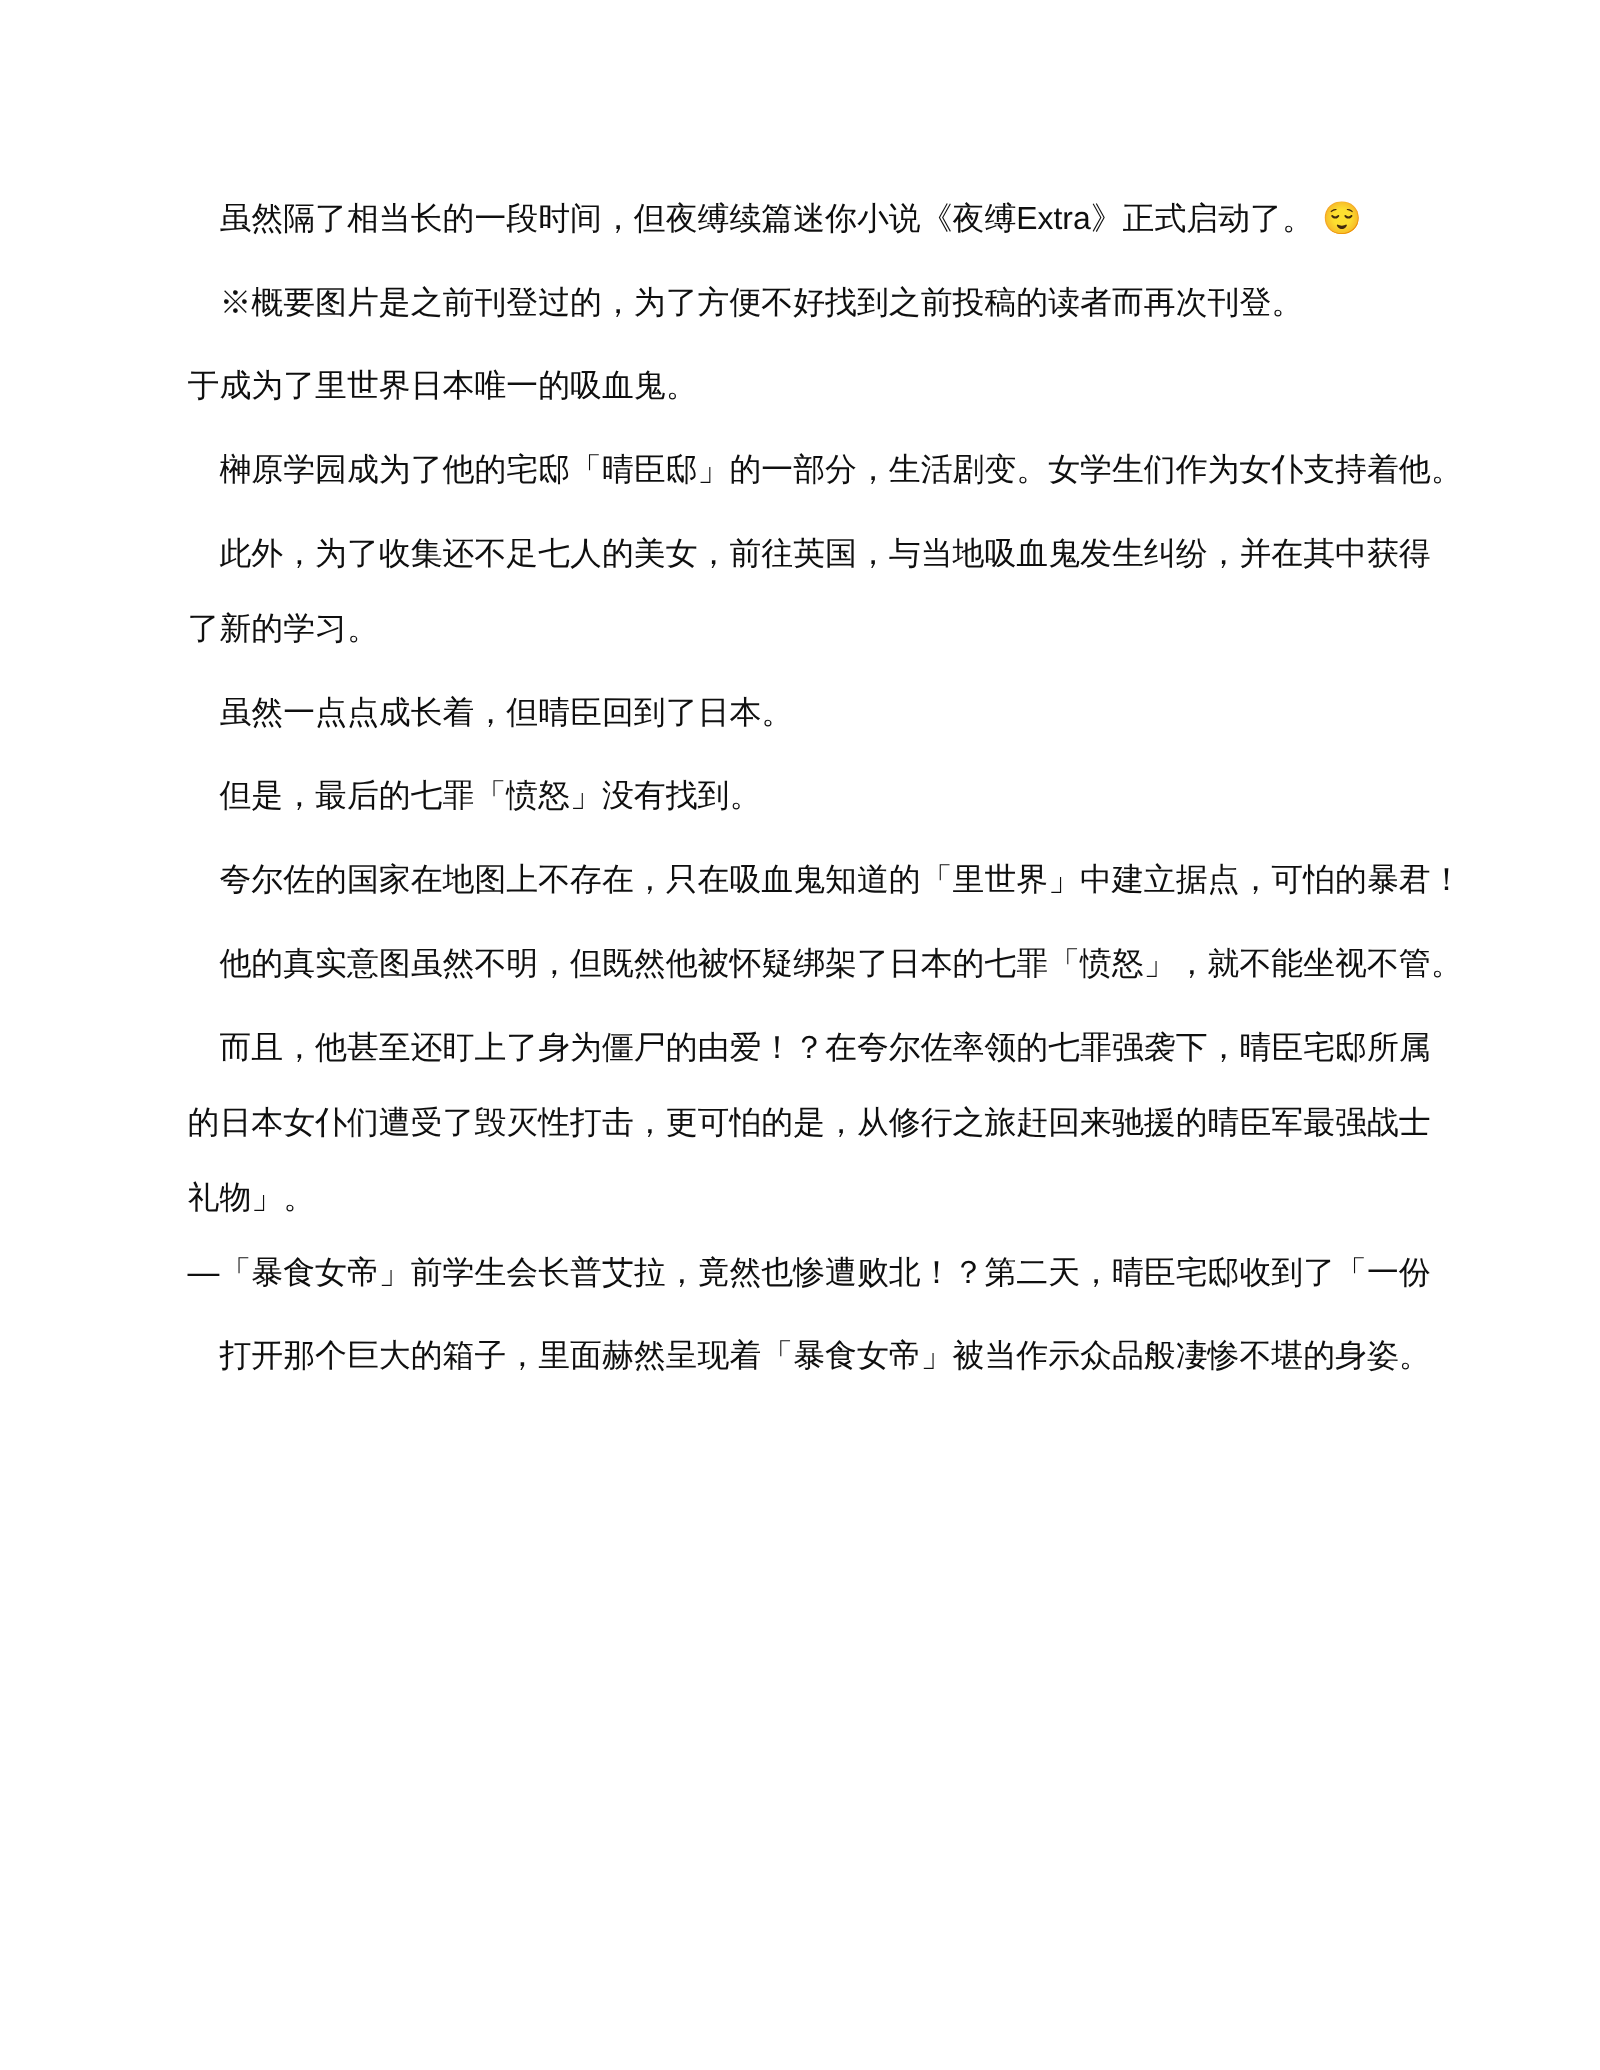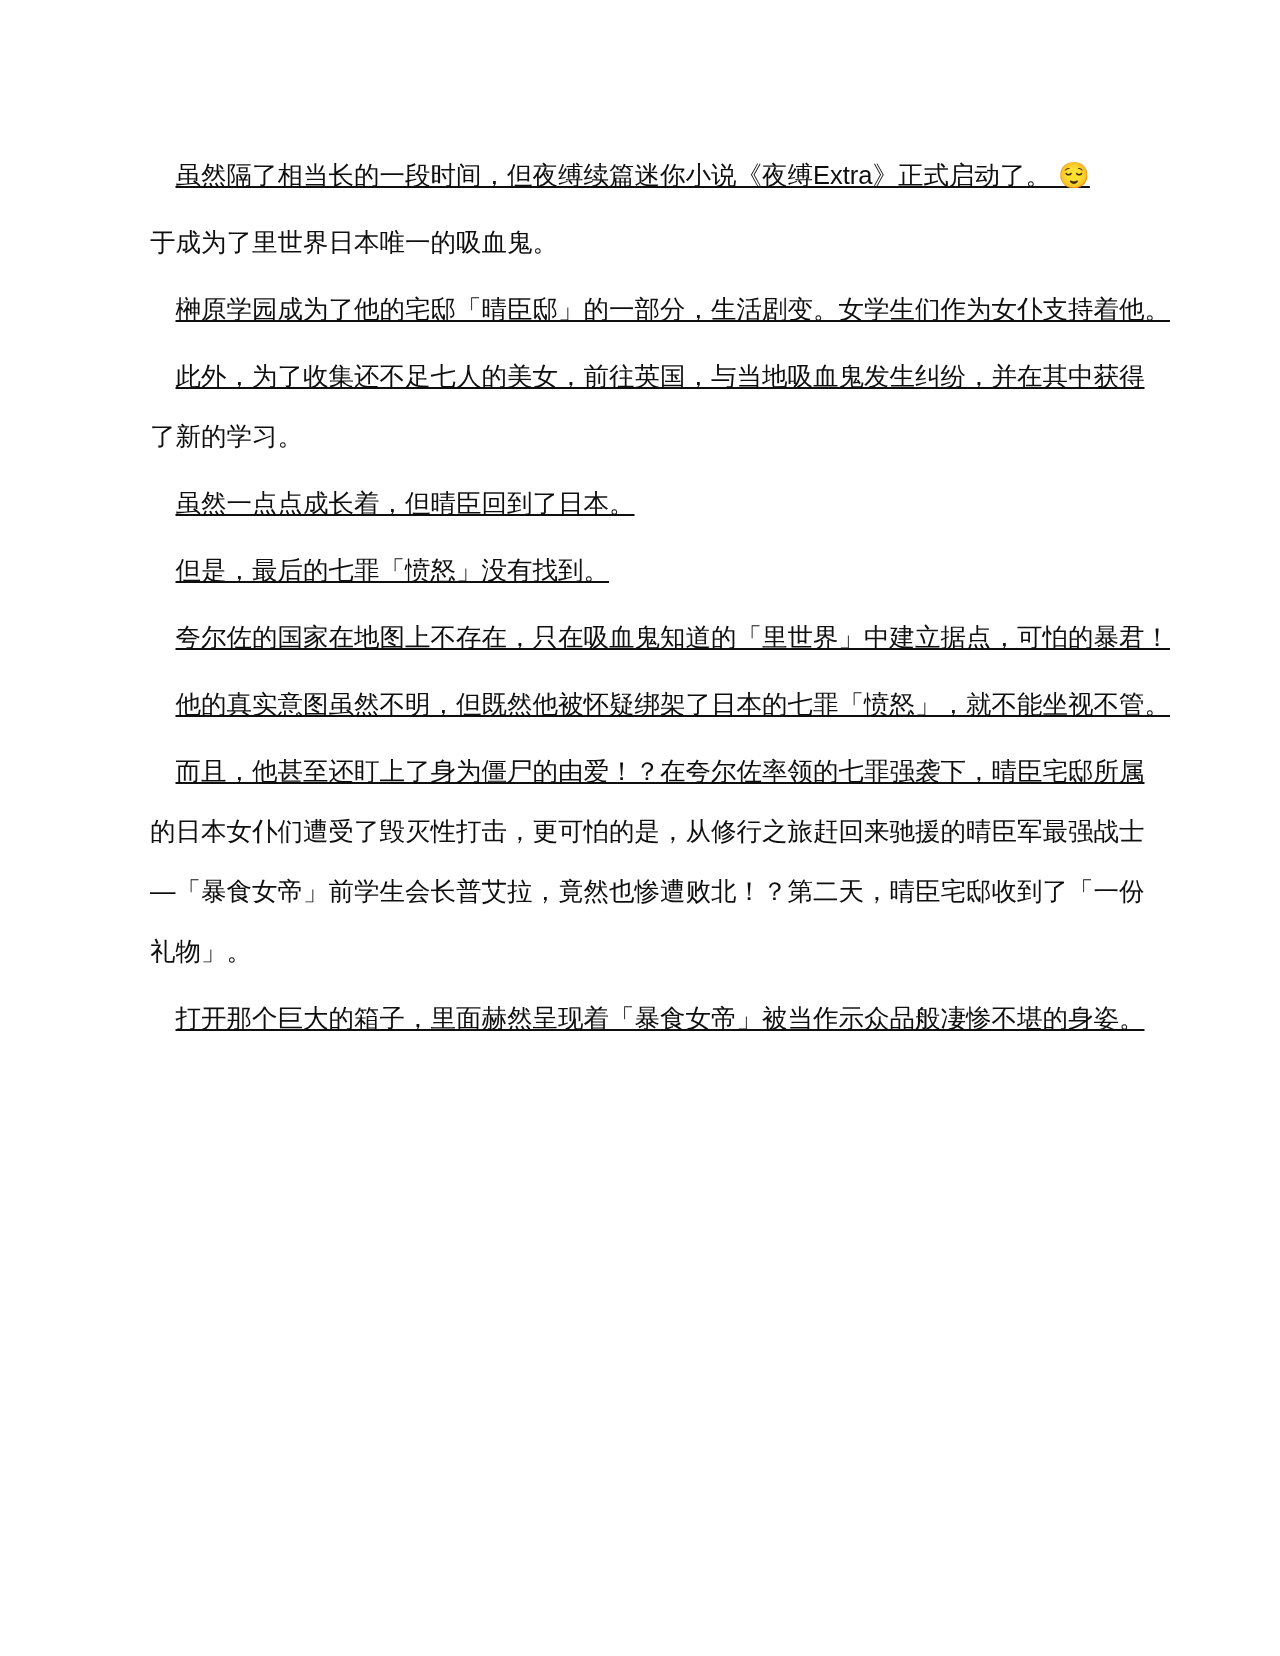--- a/index.html
+++ b/index.html
@@ -31,30 +31,32 @@
     display: block;
     white-space: nowrap;
     font-size: 25.5px;
     line-height: 60px;
     font-weight: 400;
     letter-spacing: 0;
     color: #0f0f0f;
   }
   p.para .line.first {
     text-indent: 25.5px;
-    text-decoration: underline;
   }
 </style>
 </head>
 <body>
 
 <div class="page">
   <div id="content" class="doc-body">
       <p class="para">
         <span class="line first">虽然隔了相当长的一段时间，但夜缚续篇迷你小说《夜缚Extra》正式启动了。 😌</span>
+      </p>
+      <p class="para">
+        <span class="line first">※概要图片是之前刊登过的，为了方便不好找到之前投稿的读者而再次刊登。</span>
       </p>
       <p class="para">
         <span class="line">于成为了里世界日本唯一的吸血鬼。</span>
       </p>
       <p class="para">
         <span class="line first">榊原学园成为了他的宅邸「晴臣邸」的一部分，生活剧变。女学生们作为女仆支持着他。</span>
       </p>
       <p class="para">
         <span class="line first">此外，为了收集还不足七人的美女，前往英国，与当地吸血鬼发生纠纷，并在其中获得</span>
         <span class="line">了新的学习。</span>
@@ -67,22 +69,22 @@
       </p>
       <p class="para">
         <span class="line first">夸尔佐的国家在地图上不存在，只在吸血鬼知道的「里世界」中建立据点，可怕的暴君！</span>
       </p>
       <p class="para">
         <span class="line first">他的真实意图虽然不明，但既然他被怀疑绑架了日本的七罪「愤怒」，就不能坐视不管。</span>
       </p>
       <p class="para">
         <span class="line first">而且，他甚至还盯上了身为僵尸的由爱！？在夸尔佐率领的七罪强袭下，晴臣宅邸所属</span>
         <span class="line">的日本女仆们遭受了毁灭性打击，更可怕的是，从修行之旅赶回来驰援的晴臣军最强战士</span>
+        <span class="line">礼物」。</span>
         <span class="line">—「暴食女帝」前学生会长普艾拉，竟然也惨遭败北！？第二天，晴臣宅邸收到了「一份</span>
-        <span class="line">礼物」。</span>
       </p>
       <p class="para">
         <span class="line first">打开那个巨大的箱子，里面赫然呈现着「暴食女帝」被当作示众品般凄惨不堪的身姿。</span>
       </p>
       <p class="para">
       </p>
     </div>
 </div>
 
 </body></html>

